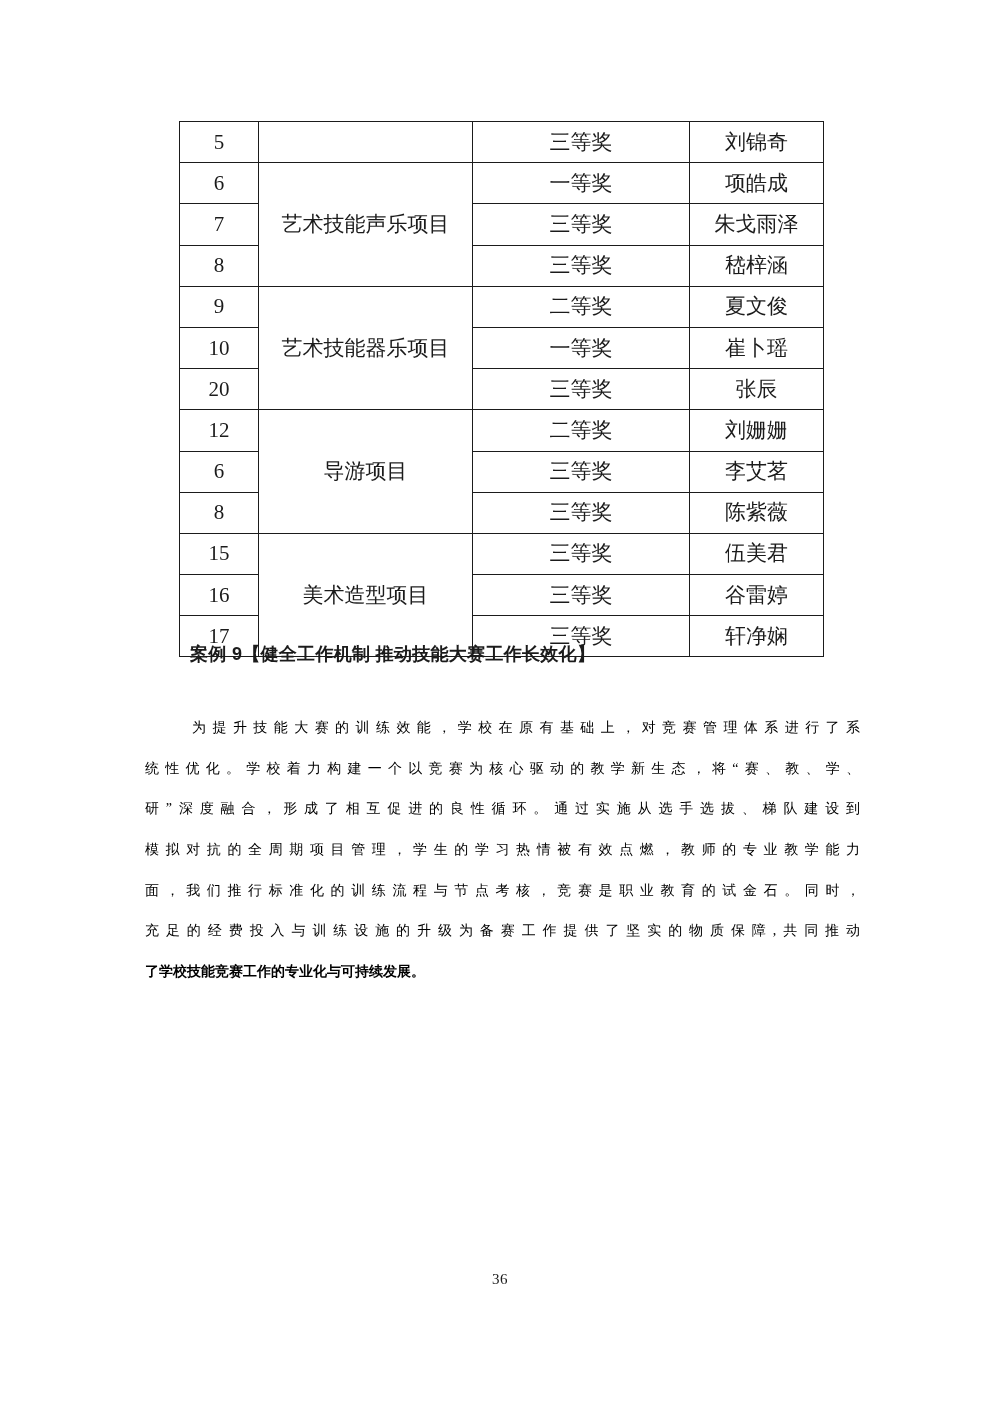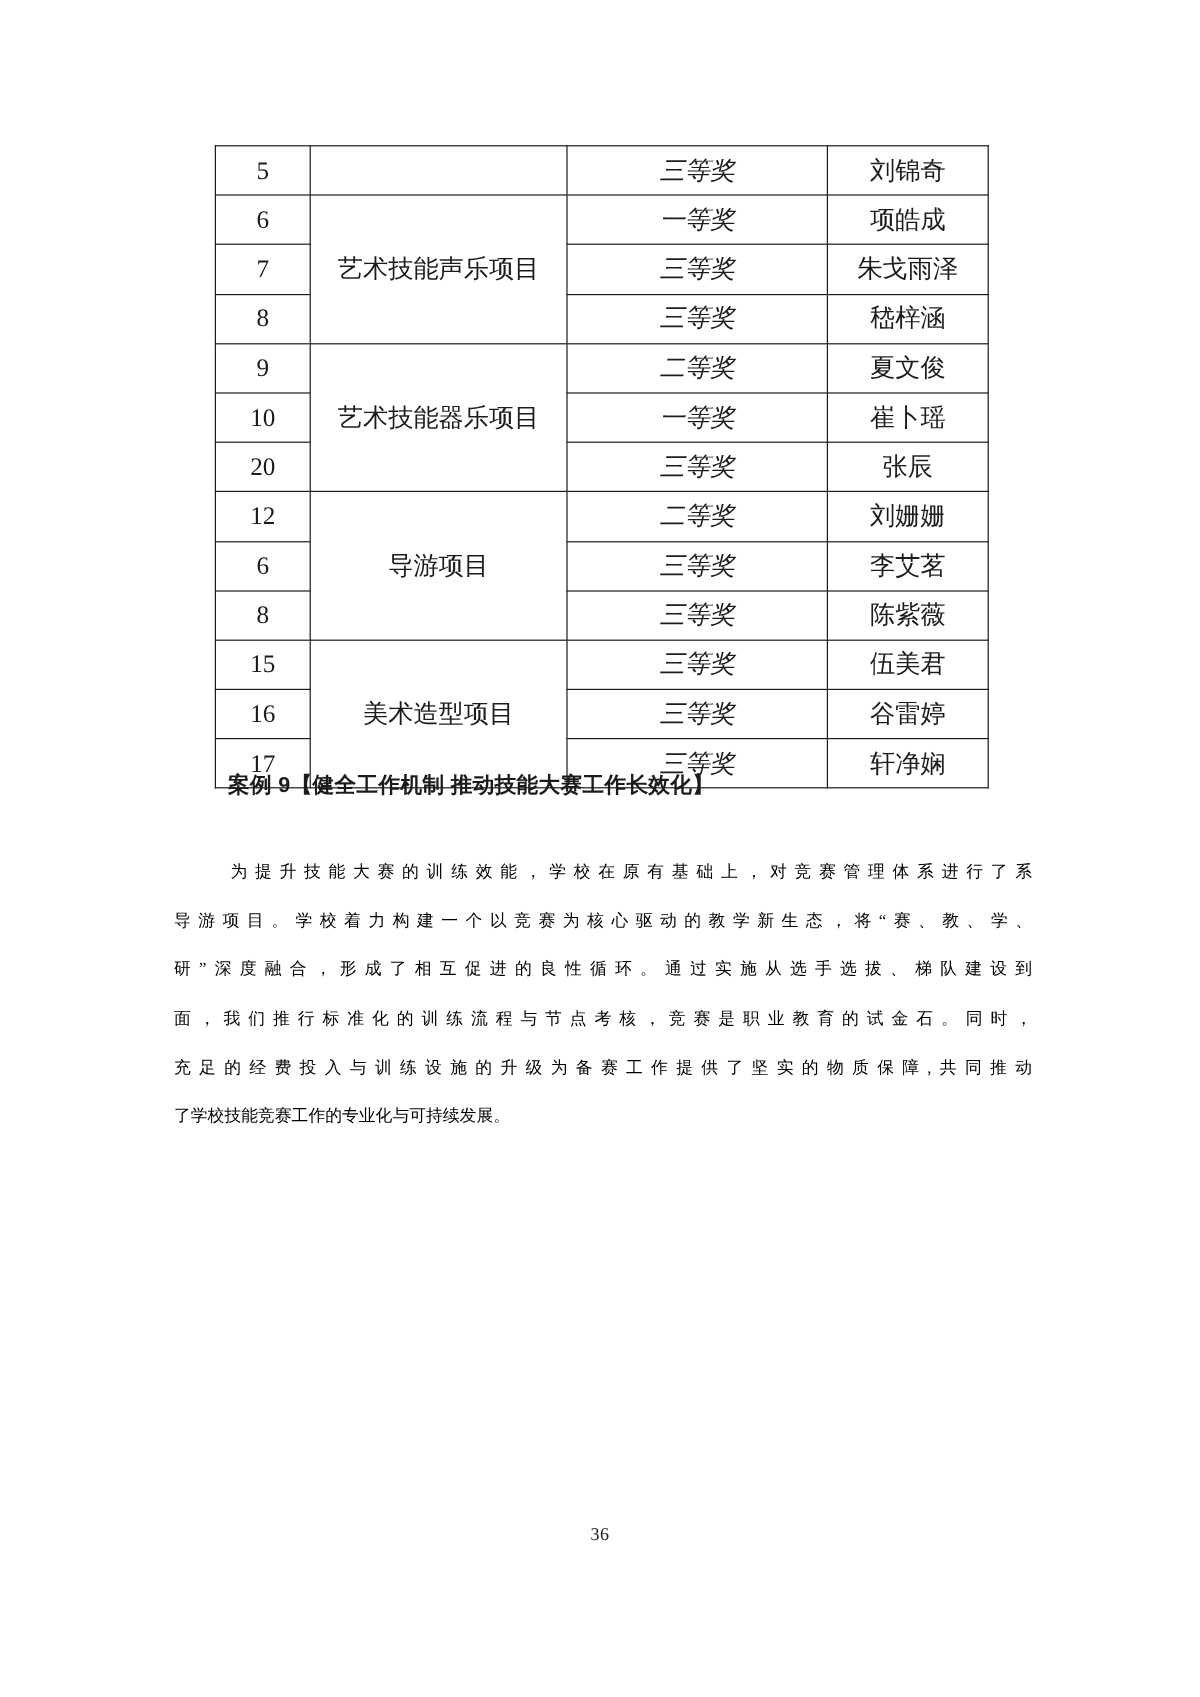--- a/index.html
+++ b/index.html
@@ -26,21 +26,21 @@
   table.awards td {
     border: 1px solid #1b1b1b;
     padding: 0;
     text-align: center;
     vertical-align: middle;
     font-size: 21px;
     line-height: 1;
     overflow: hidden;
   }
   td.c-proj  { padding-left: 19px; }   
-  td.c-award { padding-left: 38px; font-style: italic; }   
+  td.c-award { padding-left: 38px; }   
 
   
   .case-heading {
     position: absolute;
     left: 190px;
     top: 643px;
     font-family: "Liberation Sans", "DejaVu Sans", sans-serif;
     font-weight: 700;
     font-size: 18px;
     line-height: 22px;
@@ -58,21 +58,21 @@
     color: #000000;
   }
   .body-para .pline {
     height: 40.7px;
     line-height: 40.7px;
     text-align: justify;
     text-align-last: justify;
     overflow: hidden;
   }
   .body-para .pline.first { text-indent: 47px; }
-  .body-para .pline.last  { text-align: right; text-align-last: left; }
+  .body-para .pline.last  { text-align: right; text-align-last: left; font-weight: bold; }
 
   
   .page-number {
     position: absolute;
     top: 1271px;
     left: 0;
     width: 100%;
     text-align: center;
     font-size: 15px;
     letter-spacing: 0.5px;
@@ -161,22 +161,23 @@
         <td class="c-award">三等奖</td>
         <td class="c-name">轩净娴</td>
       </tr>
     </tbody>
   </table>
 
   <div class="case-heading">案例 9【健全工作机制 推动技能大赛工作长效化】</div>
 
   <div class="body-para">
     <div class="pline first">为提升技能大赛的训练效能，学校在原有基础上，对竞赛管理体系进行了系</div>
-    <div class="pline">导游项目。学校着力构建一个以竞赛为核心驱动的教学新生态，将“赛、教、学、</div>
+    <div class="pline">统性优化。学校着力构建一个以竞赛为核心驱动的教学新生态，将“赛、教、学、</div>
     <div class="pline">研”深度融合，形成了相互促进的良性循环。通过实施从选手选拔、梯队建设到</div>
+    <div class="pline">模拟对抗的全周期项目管理，学生的学习热情被有效点燃，教师的专业教学能力</div>
     <div class="pline">面，我们推行标准化的训练流程与节点考核，竞赛是职业教育的试金石。同时，</div>
     <div class="pline">充足的经费投入与训练设施的升级为备赛工作提供了坚实的物质保障,共同推动</div>
     <div class="pline last">了学校技能竞赛工作的专业化与可持续发展。</div>
   </div>
 
   <div class="page-number">36</div>
 
 </div>
 
 </body></html>

